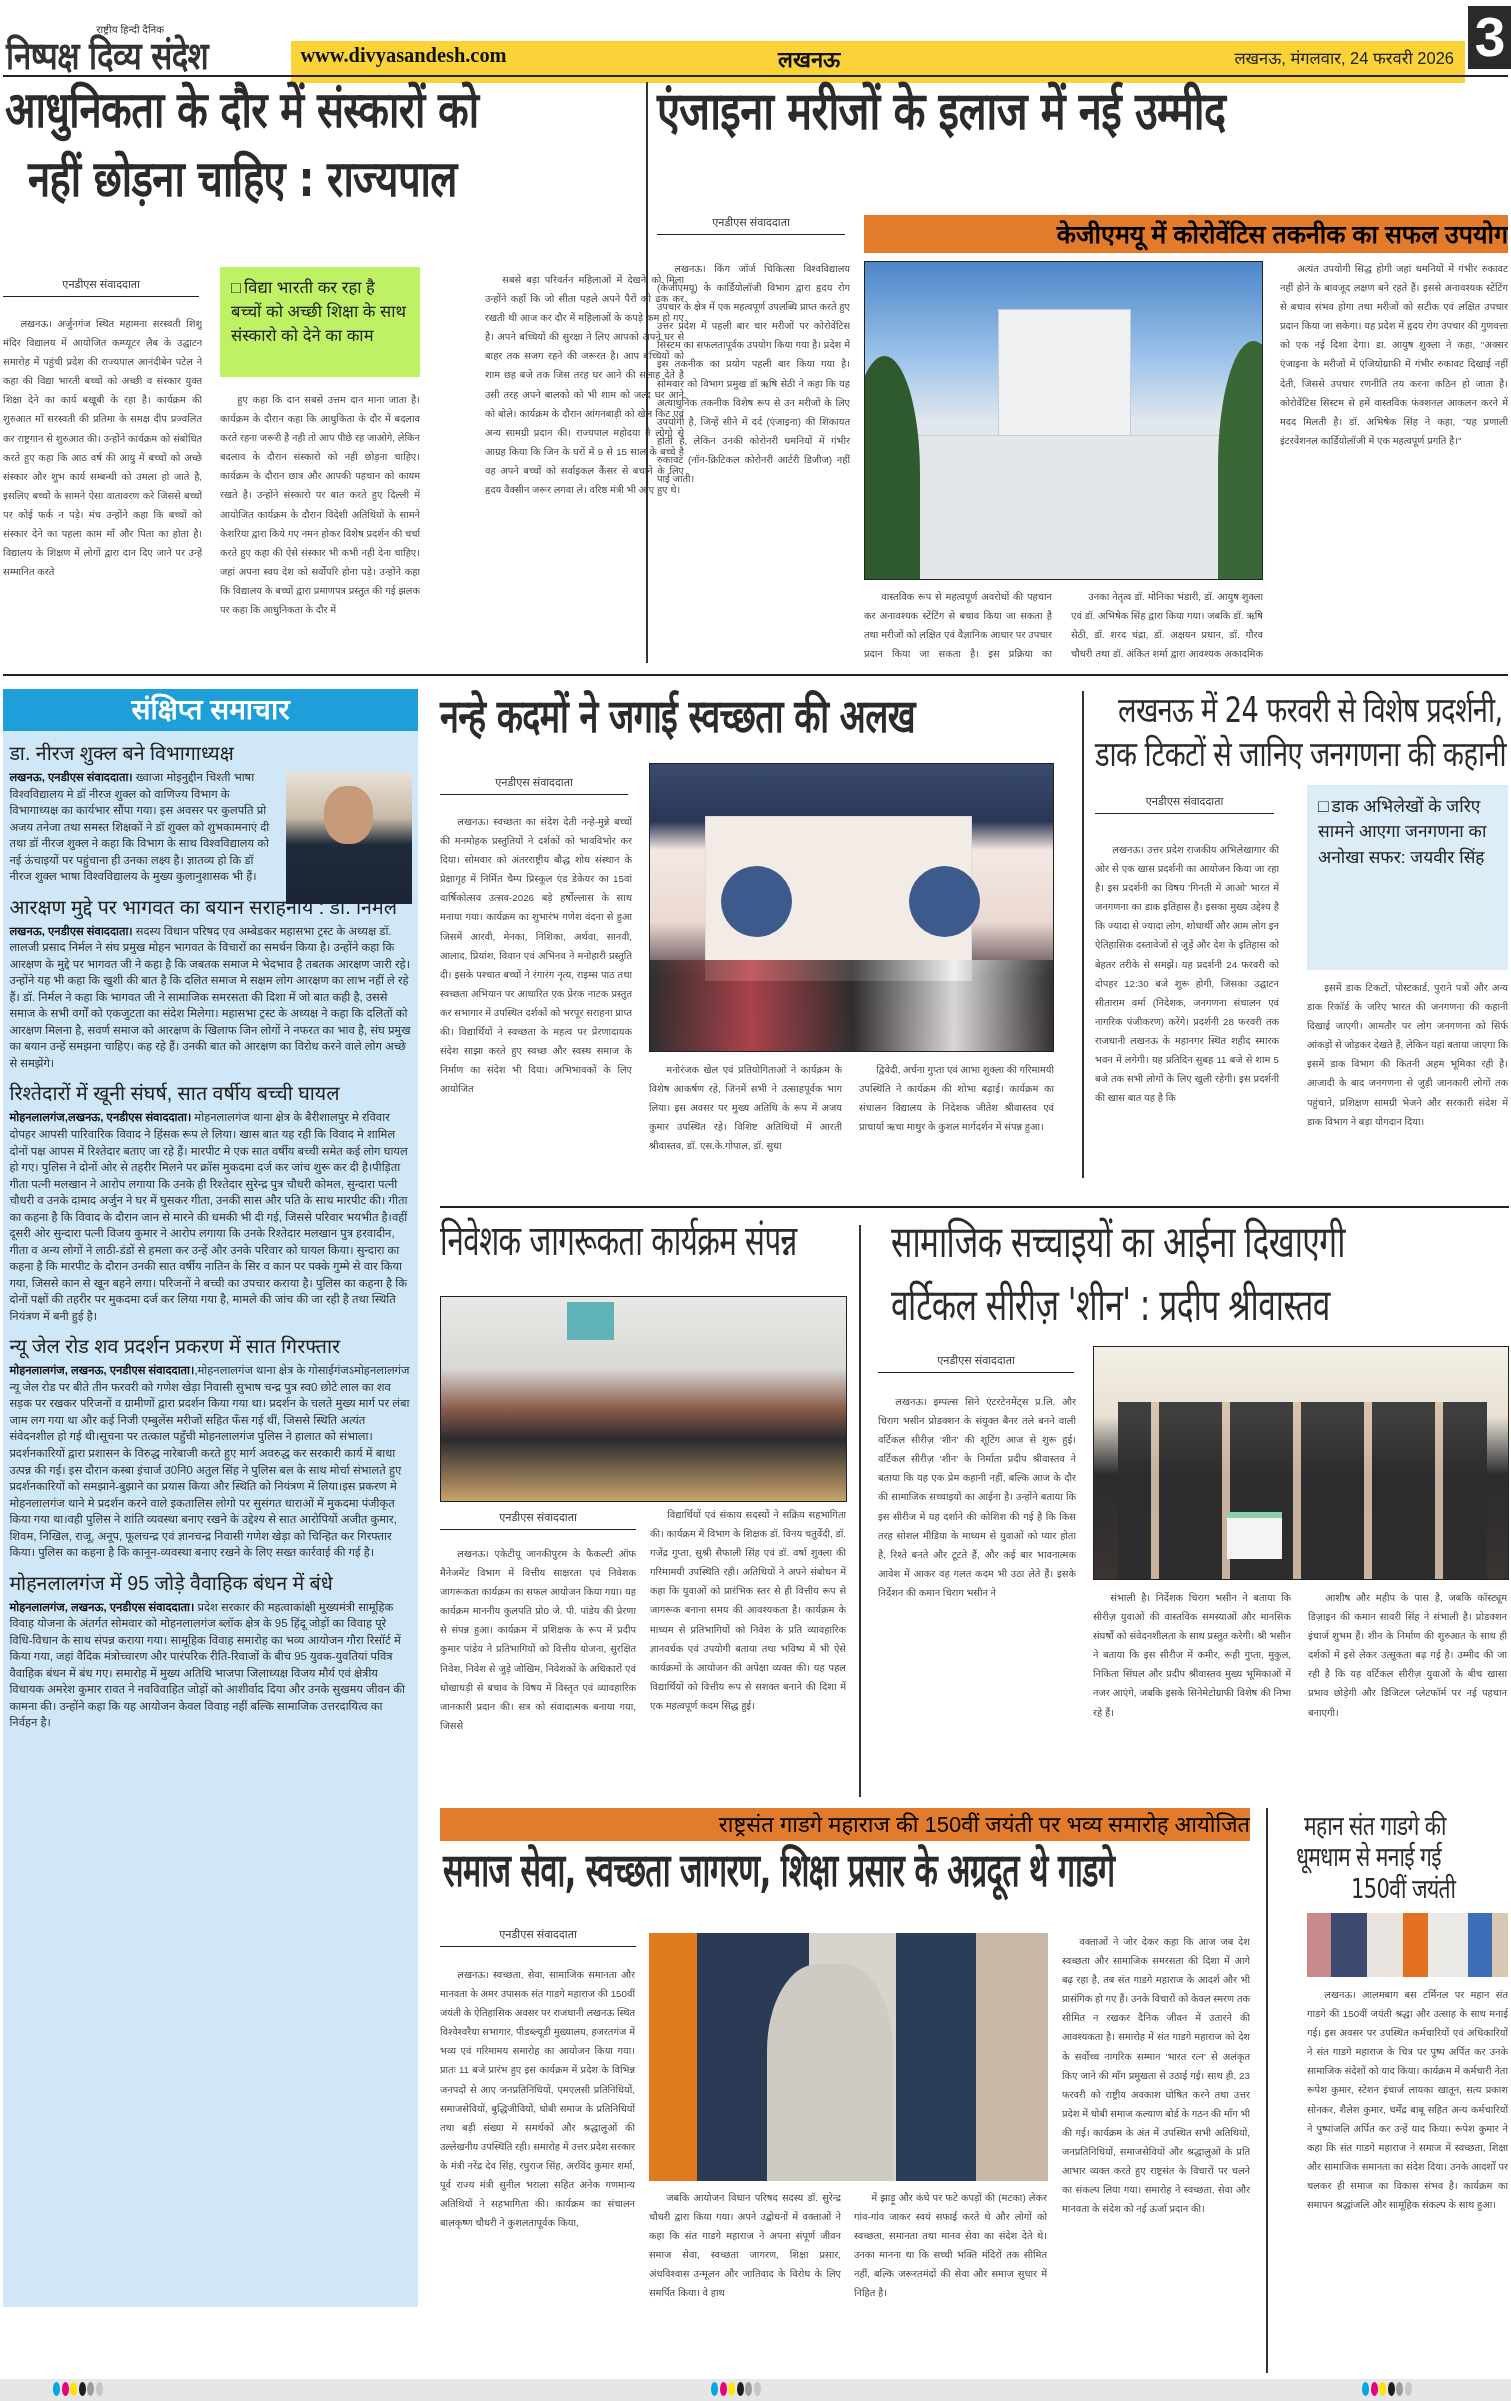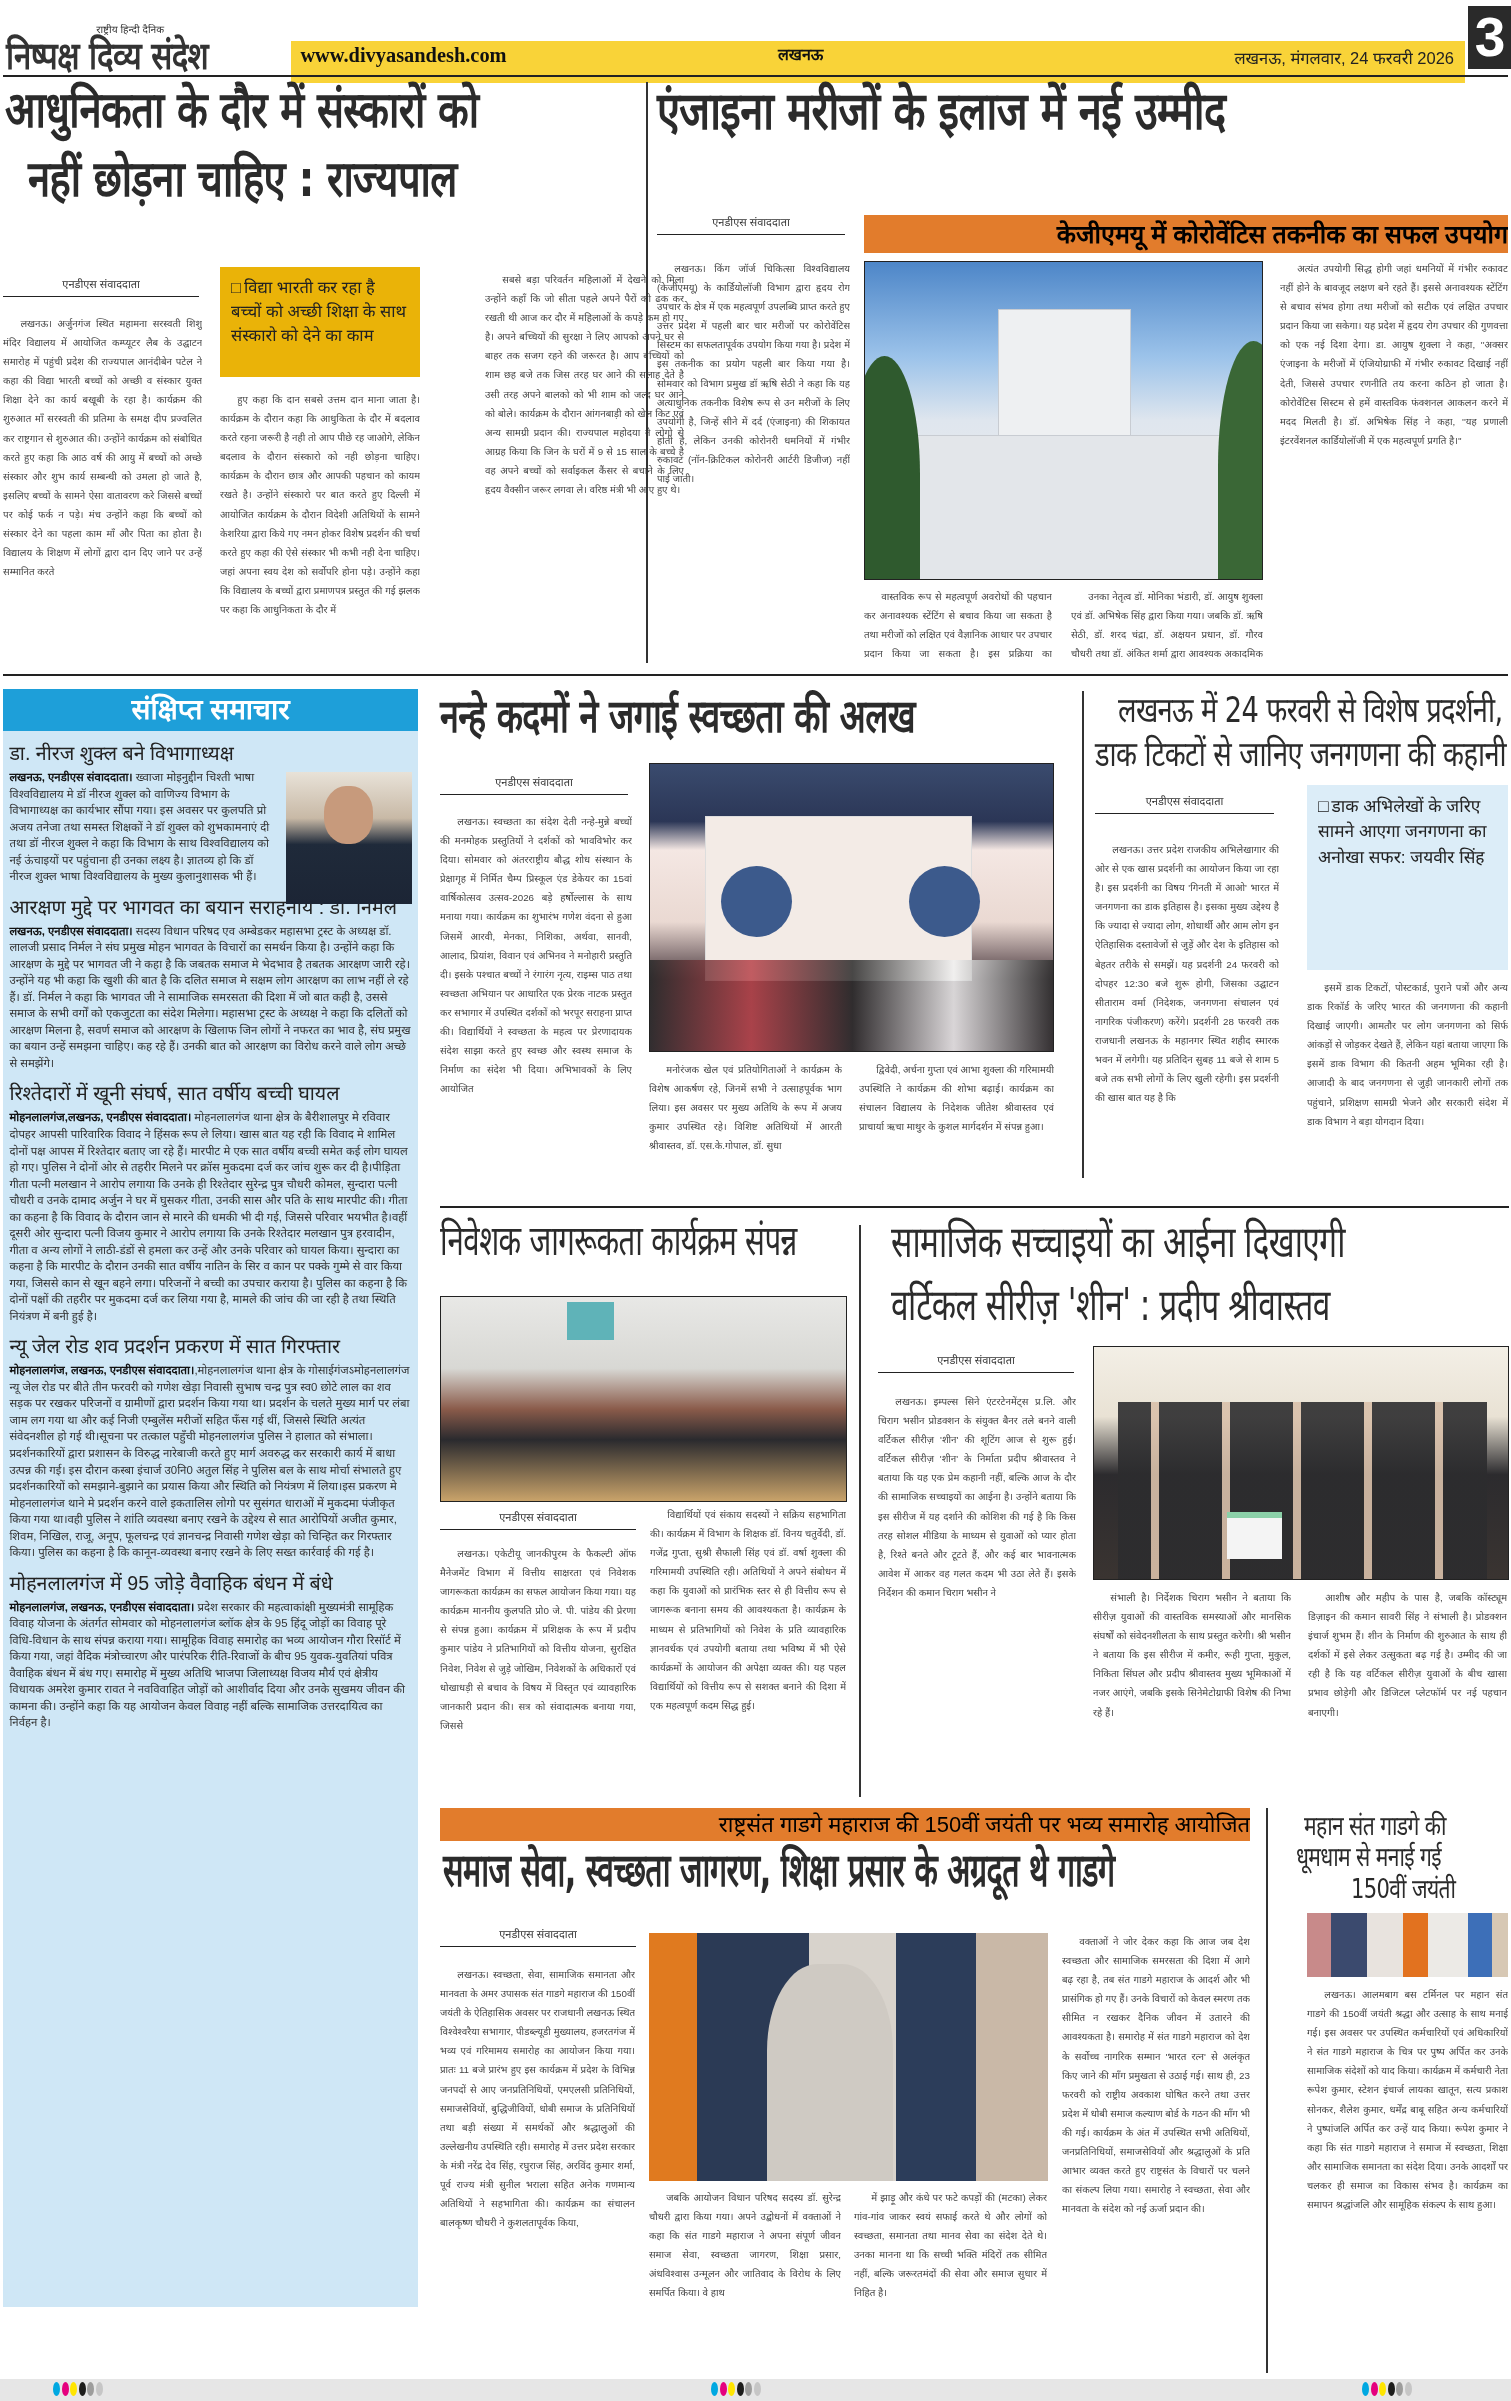--- a/index.html
+++ b/index.html
@@ -6,21 +6,21 @@
   html, body { width: 1512px; height: 2401px; background: #ffffff; overflow: hidden; }
   body { font-family: "Liberation Sans", "DejaVu Sans", sans-serif; color: #222; position: relative; }
 
   
   .masthead { position: absolute; left: 0; top: 0; width: 1512px; height: 72px; }
   .logo { position: absolute; left: 6.3px; top: 22px; width: 271px; height: 47px; }
   .logo-tag { position: absolute; left: 90px; top: 0; font-size: 10.2px; color: #333; }
   .logo-name { position: absolute; left: 0; top: 6.3px; font-size: 38px; font-weight: bold; color: #333; letter-spacing: -0.8px; white-space: nowrap; transform: scaleX(0.82); transform-origin: left; font-family: "DejaVu Sans", sans-serif; }
   .strip { position: absolute; left: 291px; top: 41px; width: 1174px; height: 42px; background: #f9d338; }
   .strip-url { position: absolute; left: 9.4px; top: 3.1px; font-family: "Liberation Serif", serif; font-weight: bold; font-size: 20.4px; color: #111; }
-  .strip-city { position: absolute; left: 487px; top: 1.6px; font-size: 16px; font-weight: bold; color: #111; }
+  .strip-city { position: absolute; left: 487px; top: 1.6px; font-size: 22px; font-weight: bold; color: #111; }
   .strip-date { position: absolute; right: 11px; top: 4.7px; font-size: 16.5px; color: #222; }
   .page-no { position: absolute; right: 0; top: 6.3px; width: 44px; height: 63px; background: #2a2a2a; color: #fff; font-size: 55px; font-weight: bold; text-align: center; line-height: 63px; }
   .rule { position: absolute; background: #222; }
 
   
   .abs { position: absolute; }
   .headline { position: absolute; font-weight: bold; color: #2b2b2b; line-height: 1.12; letter-spacing: -0.8px; font-family: "DejaVu Sans", sans-serif; transform-origin: left top; white-space: nowrap; }
   .headline.light { font-weight: normal; }
   .byline { position: absolute; font-size: 11px; text-align: center; border-bottom: 1.6px solid #222; padding-bottom: 4.7px; color: #333; }
   .col { position: absolute; font-size: 9.8px; line-height: 1.95; color: #444; text-align: justify; overflow: hidden; }
@@ -60,21 +60,21 @@
     <span class="strip-date">लखनऊ, मंगलवार, 24 फरवरी 2026</span>
   </div>
   <div class="page-no">3</div>
 </header>
 <div class="rule" style="left:3.1px;top:75px;width:1505px;height:2.4px;"></div>
 
 <section>
   <div class="headline" style="left:4.7px;top:82px;font-size:50px;transform:scaleX(0.80);">आधुनिकता के दौर में संस्कारों को</div>
   <div class="headline" style="left:28px;top:151px;font-size:50px;transform:scaleX(0.80);">नहीं छोड़ना चाहिए : राज्यपाल</div>
   <div class="byline" style="left:3.1px;top:276px;width:196px;">एनडीएस संवाददाता</div>
-  <div class="highlight-box" style="left: 220px; top: 267px; width: 200px; height: 110px; font-size: 16.5px; background: #eab308;">
+  <div class="highlight-box" style="left: 220px; top: 267px; width: 200px; height: 110px; font-size: 16.5px; background: #bef264;">
     <div class="item">विद्या भारती कर रहा है बच्चों को अच्छी शिक्षा के साथ संस्कारो को देने का काम</div>
   </div>
   <div class="col" style="left:3.1px;top:314px;width:199px;height:346px;">
       <p>लखनऊ। अर्जुनगंज स्थित महामना सरस्वती शिशु मंदिर विद्यालय में आयोजित कम्प्यूटर लैब के उद्घाटन समारोह में पहुंची प्रदेश की राज्यपाल आनंदीबेन पटेल ने कहा की विद्या भारती बच्चों को अच्छी व संस्कार युक्त शिक्षा देने का कार्य बखूबी के रहा है। कार्यक्रम की शुरुआत माँ सरस्वती की प्रतिमा के समक्ष दीप प्रज्वलित कर राष्ट्रगान से शुरुआत की। उन्होंने कार्यक्रम को संबोधित करते हुए कहा कि आठ वर्ष की आयु में बच्चों को अच्छे संस्कार और शुभ कार्य सम्बन्धी को उमला हो जाते है, इसलिए बच्चों के सामने ऐसा वातावरण करे जिससे बच्चों पर कोई फर्क न पड़े। मंच उन्होंने कहा कि बच्चों को संस्कार देने का पहला काम माँ और पिता का होता है। विद्यालय के शिक्षण में लोगों द्वारा दान दिए जाने पर उन्हें सम्मानित करते</p>
     </div>
   <div class="col" style="left:220px;top:390px;width:200px;height:270px;">
       <p>हुए कहा कि दान सबसे उत्तम दान माना जाता है। कार्यक्रम के दौरान कहा कि आधुकिता के दौर में बदलाव करते रहना जरूरी है नही तो आप पीछे रह जाओगे, लेकिन बदलाव के दौरान संस्कारो को नही छोड़ना चाहिए। कार्यक्रम के दौरान छात्र और आपकी पहचान को कायम रखते है। उन्होंने संस्कारो पर बात करते हुए दिल्ली में आयोजित कार्यक्रम के दौरान विदेशी अतिथियों के सामने केशरिया द्वारा किये गए नमन होकर विशेष प्रदर्शन की चर्चा करते हुए कहा की ऐसे संस्कार भी कभी नही देना चाहिए। जहां अपना स्वय देश को सर्वोपरि होना पड़े। उन्होंने कहा कि विद्यालय के बच्चों द्वारा प्रमाणपत्र प्रस्तुत की गई झलक पर कहा कि आधुनिकता के दौर में</p>
     </div>
   <div class="col" style="left:437px;top:270px;width:199px;height:390px;margin-left:48px;">
       <p>सबसे बड़ा परिवर्तन महिलाओं में देखने को मिला उन्होंने कहाँ कि जो सीता पहले अपने पैरों को ढक कर रखती थी आज कर दौर में महिलाओं के कपड़े कम हो गए है। अपने बच्चियों की सुरक्षा ने लिए आपको अपने घर से बाहर तक सजग रहने की जरूरत है। आप बच्चियों को शाम छह बजे तक जिस तरह घर आने की सलाह देते है उसी तरह अपने बालको को भी शाम को जल्द घर आने को बोले। कार्यक्रम के दौरान आंगनबाड़ी को खेल किट एवं अन्य सामग्री प्रदान की। राज्यपाल महोदया ने लोगो से आग्रह किया कि जिन के घरों में 9 से 15 साल के बच्चे है वह अपने बच्चों को सर्वाइकल कैंसर से बचाने के लिए हृदय वैक्सीन जरूर लगवा ले। वरिष्ठ मंत्री भी आए हुए थे।</p>

